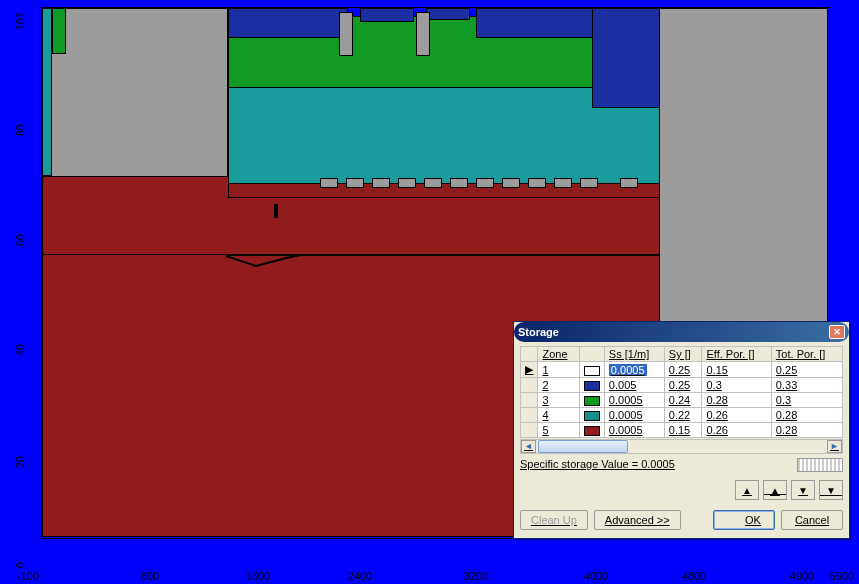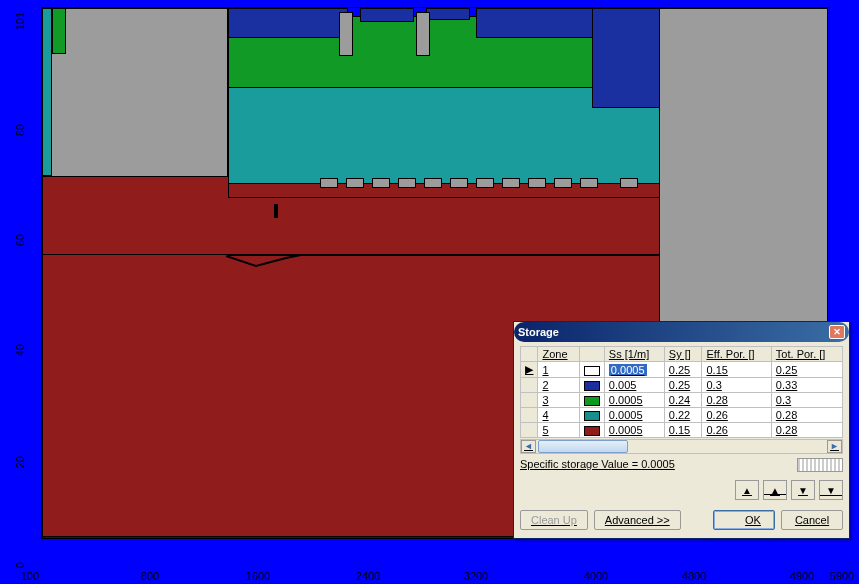--- a/index.html
+++ b/index.html
@@ -189,21 +189,21 @@
   <div class="y-tick rotated" style="top:6px">101</div>
   <div class="y-tick rotated" style="top:118px">80</div>
   <div class="y-tick rotated" style="top:228px">60</div>
   <div class="y-tick rotated" style="top:338px">40</div>
   <div class="y-tick rotated" style="top:450px">20</div>
   <div class="y-tick rotated" style="top:556px">0</div>
 
   <div class="x-tick" style="left:28px">-100</div>
   <div class="x-tick" style="left:150px">800</div>
   <div class="x-tick" style="left:258px">1600</div>
-  <div class="x-tick" style="left:368px">2400</div>
+  <div class="x-tick" style="left:360px">2400</div>
   <div class="x-tick" style="left:476px">3200</div>
   <div class="x-tick" style="left:596px">4000</div>
   <div class="x-tick" style="left:694px">4800</div>
   <div class="x-tick" style="left:802px">4900</div>
   <div class="x-tick" style="left:842px">5900</div>
 
   <div class="plot-area">
 
     <div class="geo" style="left:16px; top:4px; width:186px; height:246px; background:#9C9C9C; border:1px solid #000;"></div>
 

